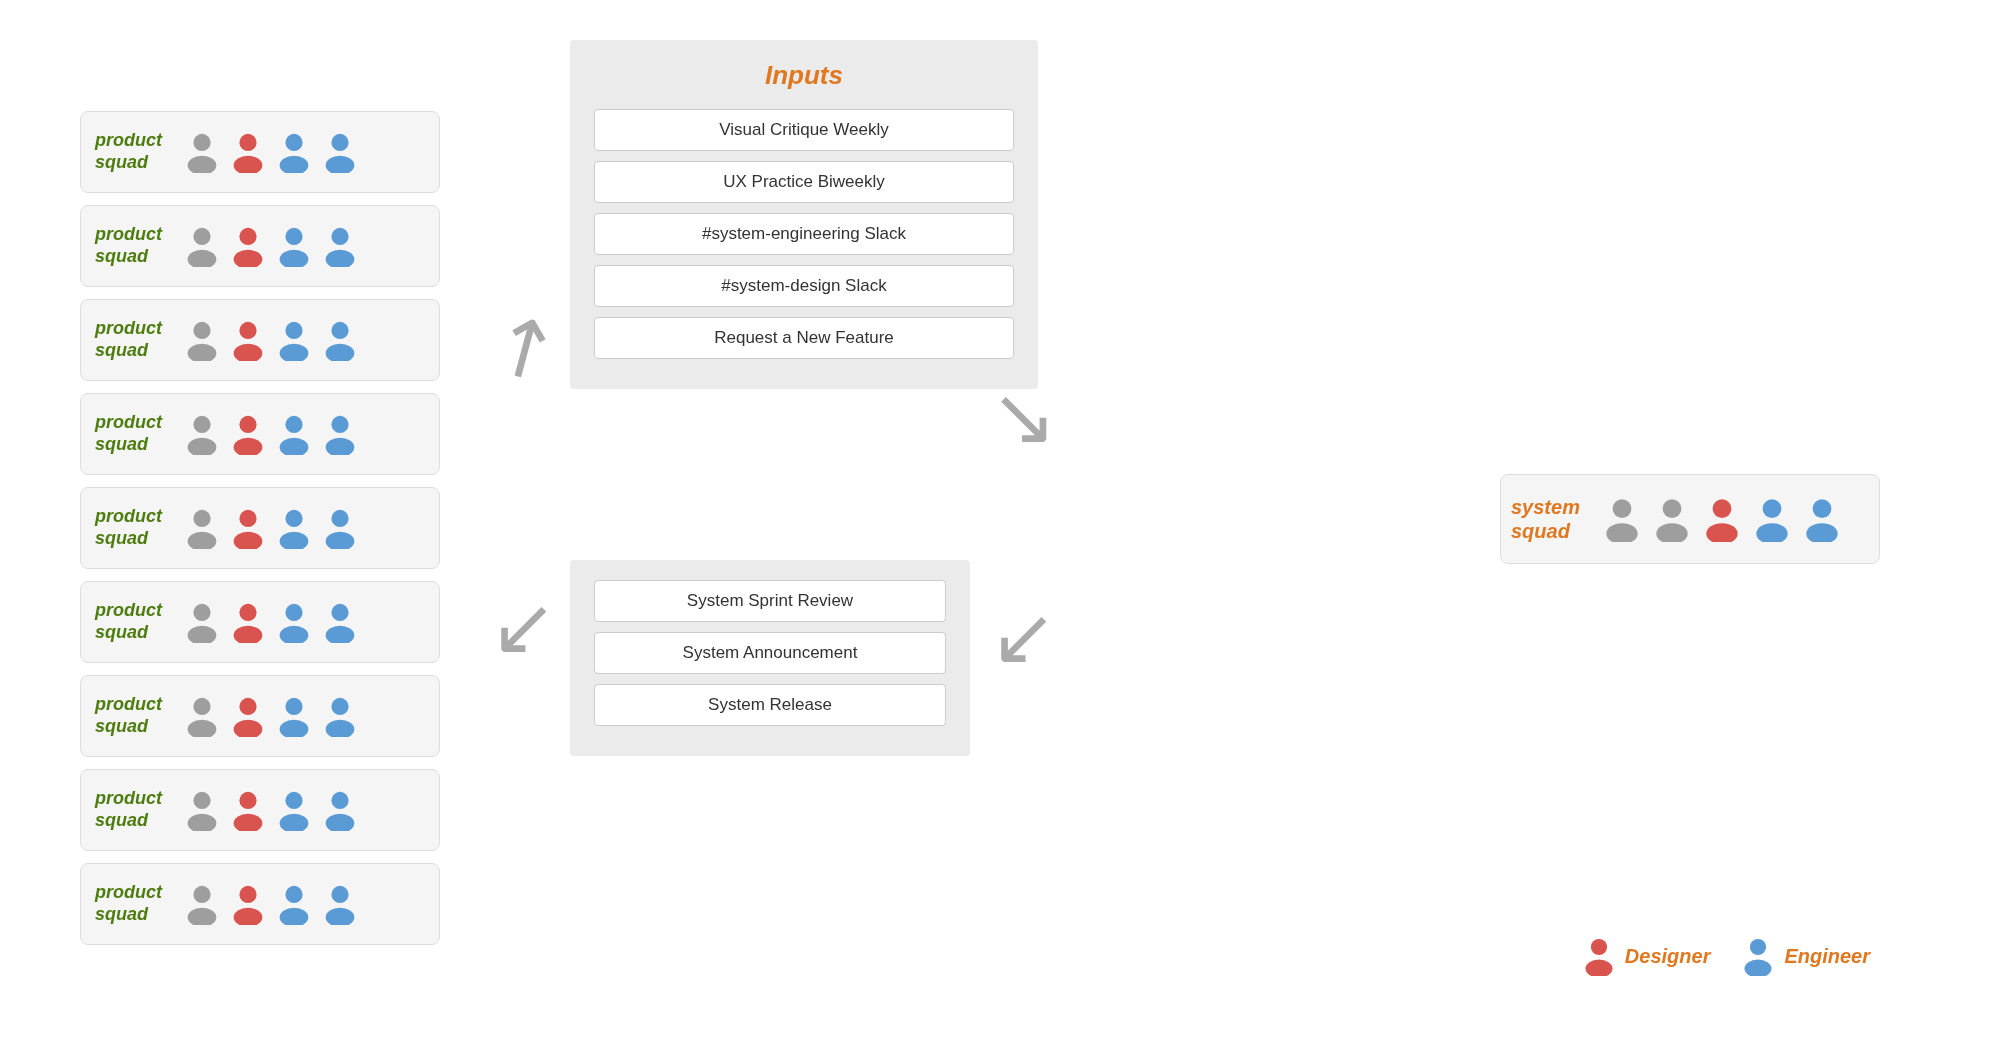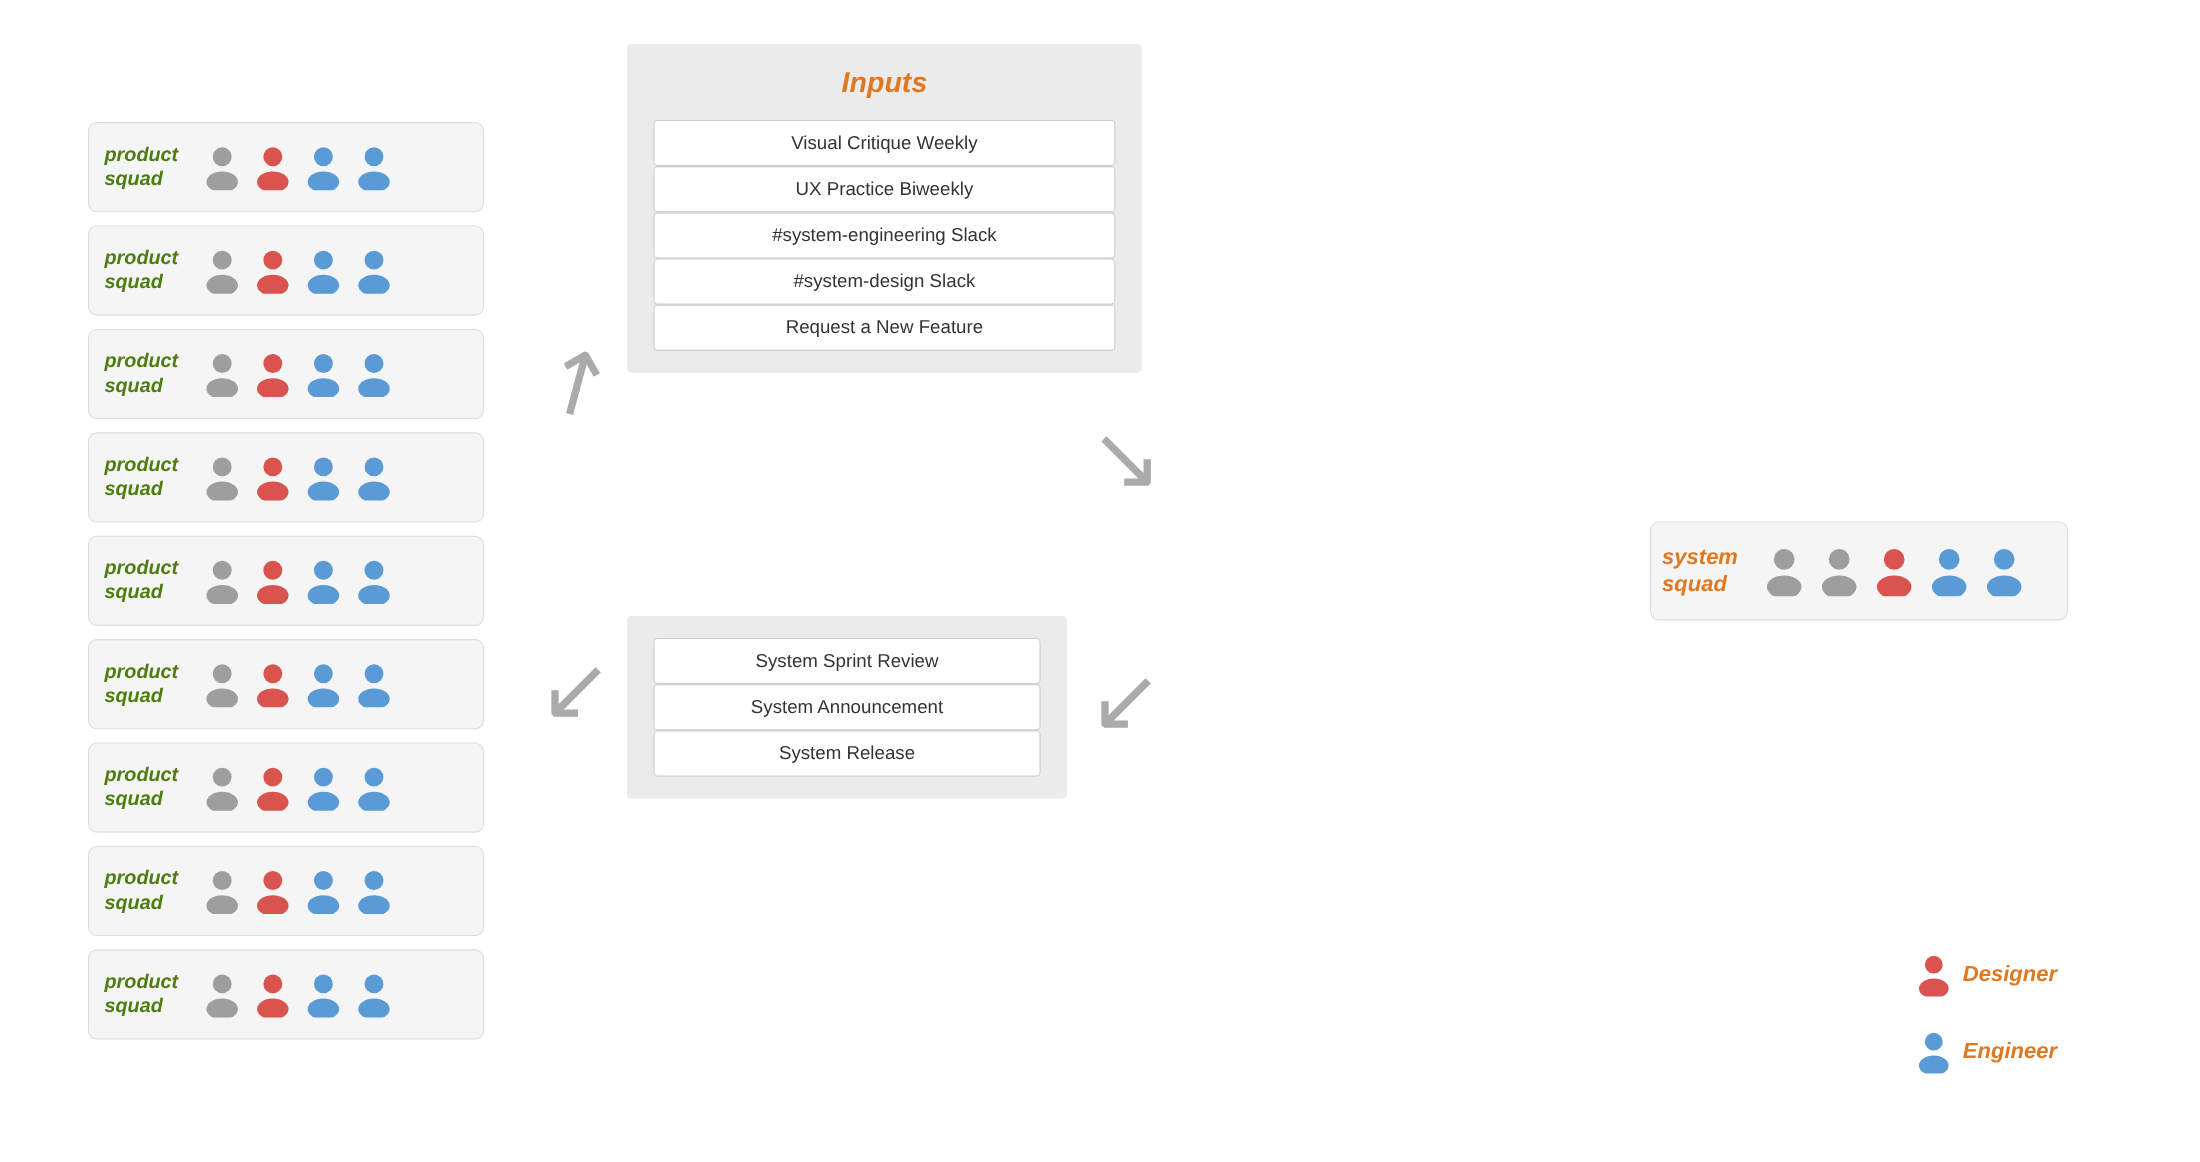--- a/index.html
+++ b/index.html
@@ -80,20 +80,21 @@
       font-weight: 600;
       text-align: center;
       margin-bottom: 18px;
     }
 
     .panel-item {
       background: #ffffff;
       border: 1px solid #ccc;
       border-radius: 4px;
       padding: 10px 16px;
+      margin-bottom: 10px;
       font-size: 17px;
       color: #333;
       text-align: center;
     }
 
     
     .system-squad-card {
       position: absolute;
       right: 120px;
       top: 50%;
@@ -119,21 +120,20 @@
     }
 
     
     .legend {
       position: absolute;
       right: 130px;
       bottom: 80px;
       display: flex;
       gap: 30px;
       align-items: center;
-      flex-direction: column;
     }
 
     .legend-item {
       display: flex;
       align-items: center;
       gap: 8px;
       font-size: 20px;
       color: #e07820;
       font-style: italic;
       font-weight: 600;

